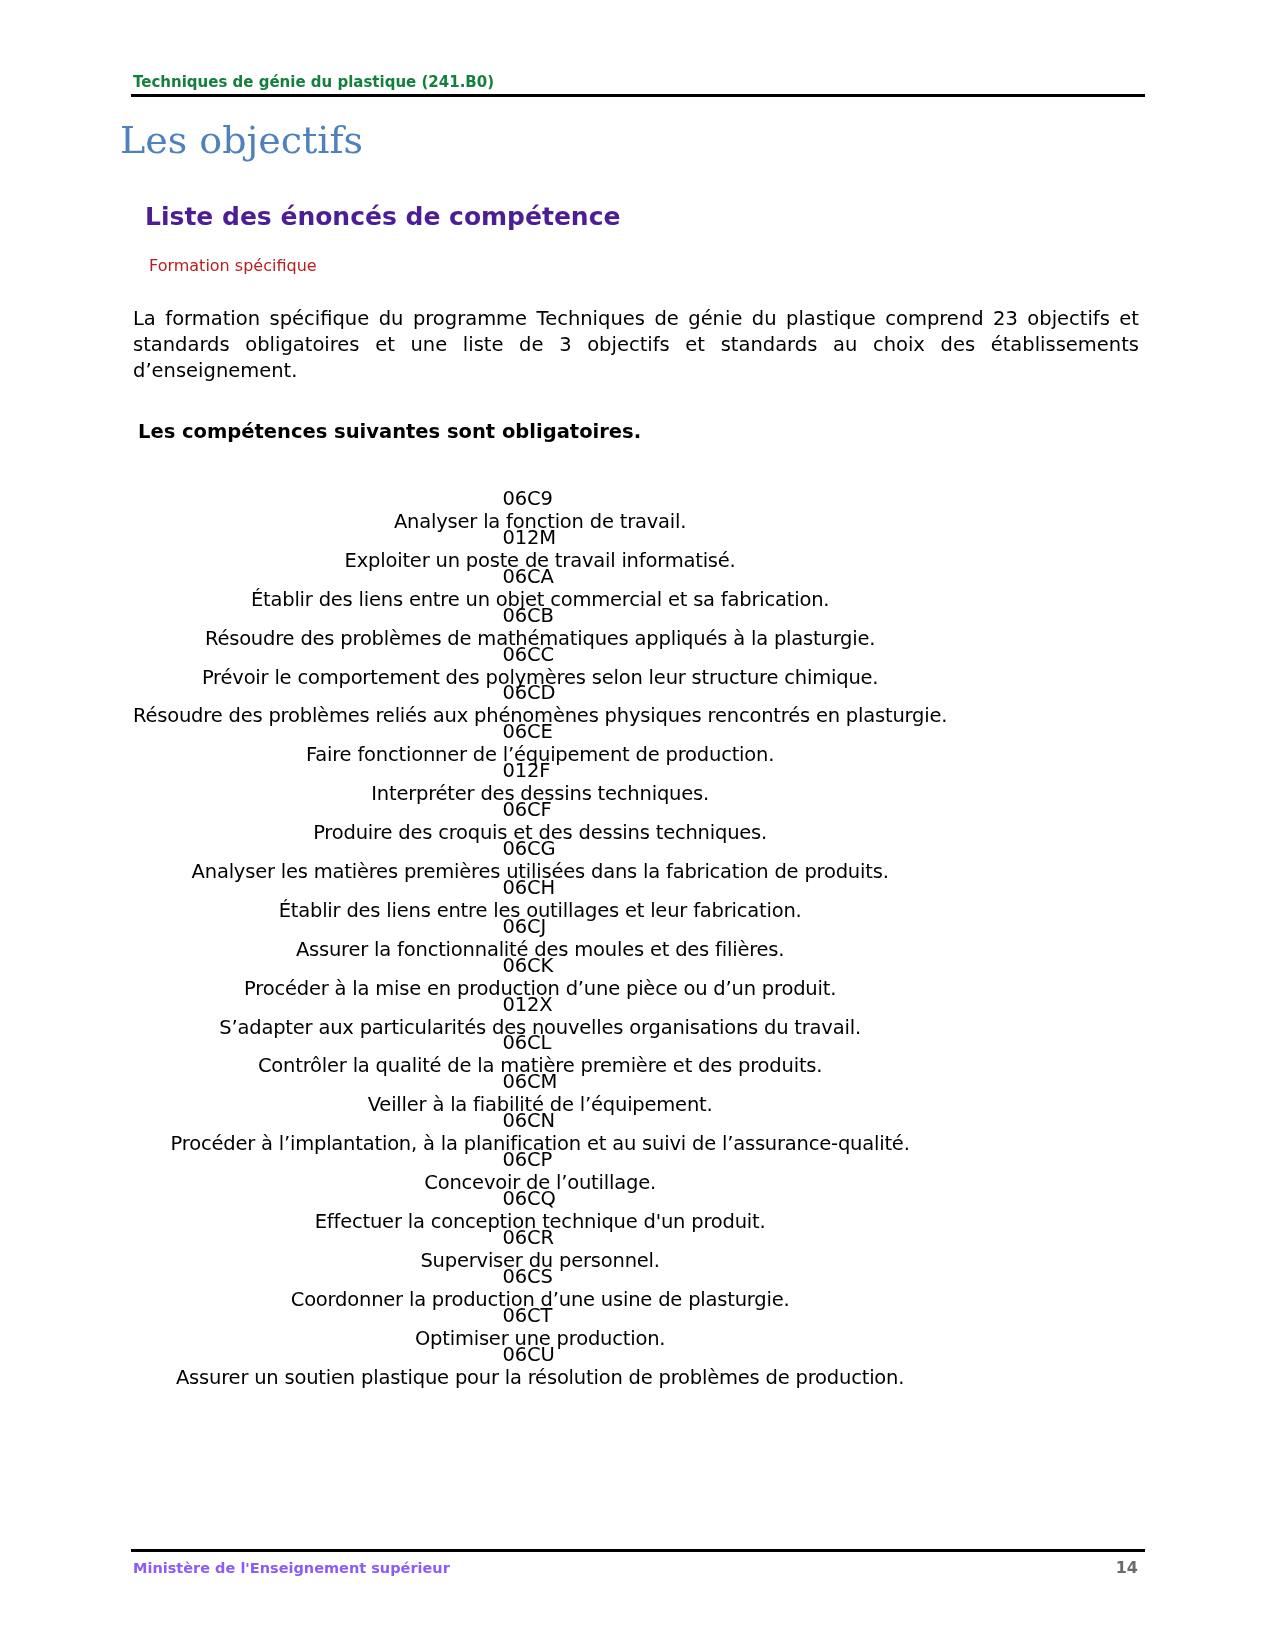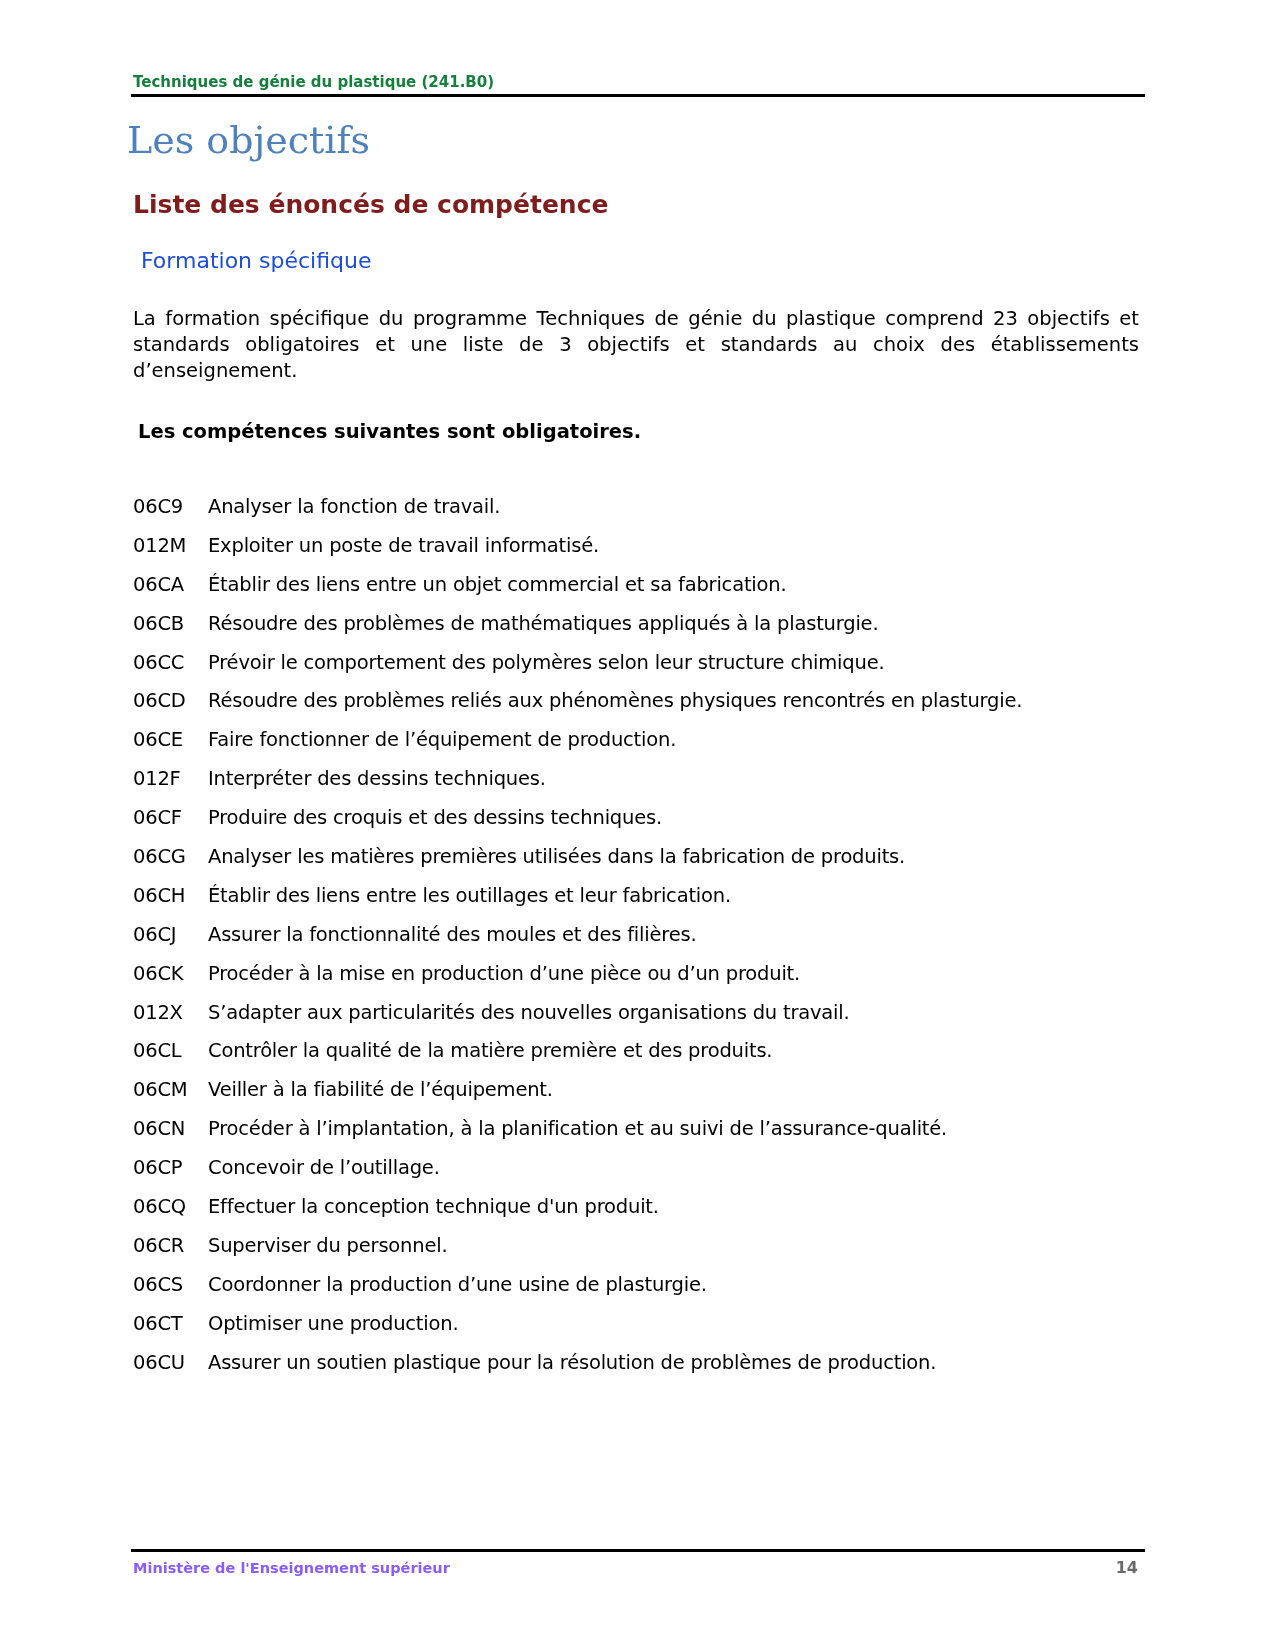--- a/index.html
+++ b/index.html
@@ -2,27 +2,27 @@
 <html><head>
   <meta charset="utf-8">
   <style>
     html, body { margin: 0; padding: 0; background: #ffffff; }
     body { width: 1275px; height: 1650px; position: relative; overflow: hidden;
            font-family: "DejaVu Sans", sans-serif; color: #000; }
     .page-header-text { position: absolute; left: 133px; top: 73px; font-size: 15px; font-weight: bold; color: #15803d; }
     .rule { position: absolute; left: 131px; width: 1014px; height: 3px; background: #000; }
     .rule.top { top: 94px; }
     .rule.bottom { top: 1549px; }
-    .h1 { position: absolute; left: 127px; top: 118px; font-family: "DejaVu Serif", serif; font-size: 38px; color: #4f81bd; font-weight: normal; margin: 0; }
-    .h2 { position: absolute; left: 133px; top: 190px; font-size: 25px; font-weight: bold; color: #7f1d1d; margin: 0; }
-    .h3 { position: absolute; left: 133px; top: 240px; font-size: 22px; color: #1d4ed8; margin: 8px; font-weight: normal; }
+    .h1 { position: absolute; left: 120px; top: 118px; font-family: "DejaVu Serif", serif; font-size: 38px; color: #4f81bd; font-weight: normal; margin: 0; }
+    .h2 { position: absolute; left: 133px; top: 190px; font-size: 25px; font-weight: bold; color: #4c1d95; margin: 12px; }
+    .h3 { position: absolute; left: 133px; top: 240px; font-size: 16px; color: #b91c1c; margin: 16px; font-weight: normal; }
     .intro { position: absolute; left: 133px; top: 306px; width: 1006px; font-size: 19.5px; line-height: 26px; text-align: justify; margin: 0; }
     .bold-note { position: absolute; left: 133px; top: 415px; font-size: 19.5px; font-weight: bold; margin: 5px; }
     .list { position: absolute; left: 133px; top: 487px; margin: 0; padding: 0; list-style: none; }
-    .list li { display: flex; height: 38.9px; align-items: center; font-size: 19.5px; letter-spacing: -0.2px; }
+    .list li { display: flex; height: 38.9px; align-items: center; font-size: 19.5px; letter-spacing: -0.2px; flex-direction: column; }
     .code { width: 75px; flex: none; }
     .desc { white-space: nowrap; }
     .footer-left { position: absolute; left: 133px; top: 1560px; font-size: 14.5px; font-weight: bold; color: #8b5cf6; }
     .footer-right { position: absolute; right: 137px; top: 1558px; font-size: 16px; font-weight: bold; color: #6b6b6b; }
   </style>
 </head>
 <body>
 
 <div class="page-header-text">Techniques de génie du plastique (241.B0)</div>
 <div class="rule top"></div>

